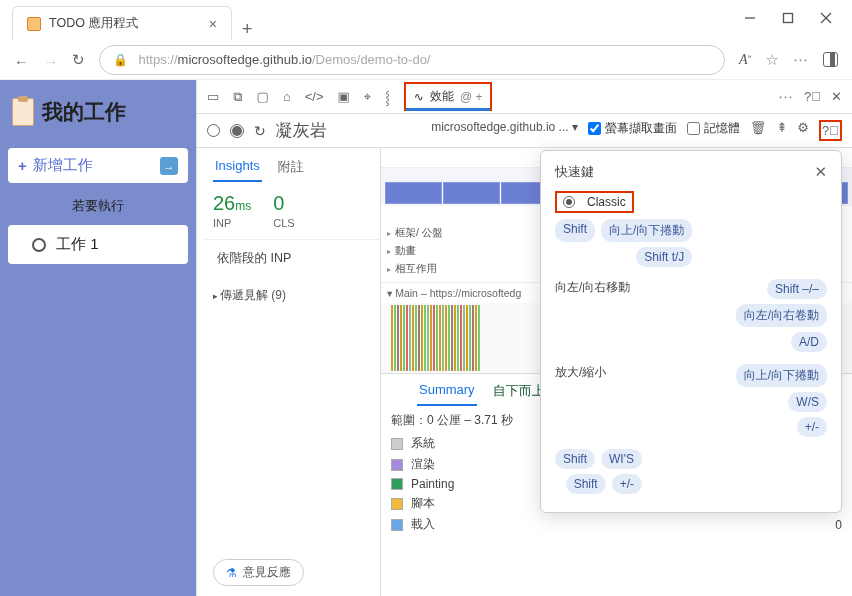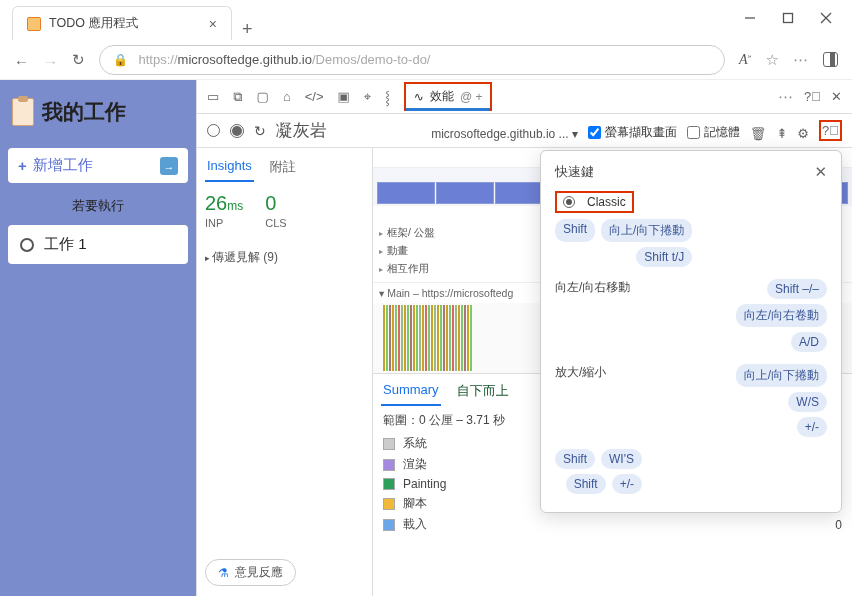--- a/index.html
+++ b/index.html
@@ -31,45 +31,45 @@
   .main { display:flex; height:calc(596px - 80px); }
   .app-sidebar { width:196px; background:#7b8ccc; color:#fff; padding:10px 8px;}
   .app-title { display:flex; align-items:center; gap:8px; padding:8px 4px;}
   .clipboard { width:22px; height:28px; background:#fbe8d3; border:1px solid #d4a574; border-radius:2px; position:relative;}
   .clipboard::before { content:""; position:absolute; top:-3px; left:5px; right:5px; height:6px; background:#d4a574; border-radius:2px;}
   .app-title h1 { font-size:21px; font-weight:600; color:#222;}
   .addtask { margin-top:14px; background:#fff; border-radius:4px; padding:8px 10px; display:flex; align-items:center; gap:6px; color:#5a6fd4; font-size:15px;}
   .addtask .plus { color:#5a6fd4; font-weight:bold;}
   .addtask .arrow { margin-left:auto; width:18px; height:18px; background:#5a9fd4; border-radius:3px; color:#fff; display:flex; align-items:center; justify-content:center; font-size:11px;}
   .hint { text-align:center; margin-top:14px; font-size:13px; color:#222;}
-  .taskitem { margin-top:10px; background:#fff; border-radius:4px; padding:10px 12px; display:flex; align-items:center; gap:10px; color:#222; font-size:15px;}
+  .taskitem { margin-top:10px; background:#fff; border-radius:4px; padding:10px 24px; display:flex; align-items:center; gap:10px; color:#222; font-size:15px;}
   .taskitem .circ { width:14px; height:14px; border:2px solid #555; border-radius:50%;}
   
   .devtools { flex:1; background:#fff; display:flex; flex-direction:column; border-left:1px solid #ddd;}
   
   
   .dt-toolbar { height:34px; display:flex; align-items:center; gap:14px; padding:0 10px; border-bottom:1px solid #ddd;}
   .dt-icon { color:#666; font-size:13px;}
   .perf-tab { display:flex; align-items:center; gap:6px; padding:4px 8px; border:2px solid #d30; position:relative;}
   .perf-tab .line { position:absolute; left:0; right:0; bottom:-2px; height:3px; background:#2a7ad4;}
   .dt-right { margin-left:auto; display:flex; align-items:center; gap:10px;}
   .helpbox { border:2px solid #d30; padding:1px;}
   
   
   .perf-bar { height:34px; display:flex; align-items:center; gap:10px; padding:0 10px; border-bottom:1px solid #ddd; font-size:12px;}
   .rec { width:13px; height:13px; border:1.5px solid #666; border-radius:50%;}
   .recdot { width:10px; height:10px; background:#666; border-radius:50%;}
   .reload { font-size:14px; color:#555;}
   .perf-title { font-size:17px; color:#555;}
   .dropdown { color:#555;}
   .chk { display:flex; align-items:center; gap:4px;}
-  .perf-right { margin-left:auto; display:flex; align-items:flex-end; gap:10px;}
-  
-  
-  .perf-body { flex:1; display:flex; overflow:hidden;}
+  .perf-right { margin-left:auto; display:flex; align-items:flex-start; gap:10px;}
+  
+  
+  .perf-body { flex:1; display:flex; overflow:hidden;padding-left:8px;}
   .insights-col { width:176px; border-right:1px solid #ddd; display:flex; flex-direction:column;}
   .ins-tabs { display:flex; gap:14px; padding:6px 8px 0; font-size:13px;}
   .ins-tab { padding:4px 2px 6px; color:#666;}
   .ins-tab.active { color:#1a73e8; border-bottom:2px solid #1a73e8; font-weight:500;}
   .metrics { padding:10px 8px; display:flex; gap:22px;}
   .metric .val { font-size:20px; color:#1e8e3e;}
   .metric .unit { font-size:12px; color:#1e8e3e;}
   .metric .name { font-size:11px; color:#666; margin-top:2px;}
   .ins-section { padding:10px 12px; border-top:1px solid #eee; font-size:12.5px; color:#444;}
   .ins-link { padding:10px 8px; font-size:12px; color:#555;}
@@ -84,21 +84,21 @@
   .tl-ruler2 { height:18px; text-align:center; font-size:10px; color:#888; padding-top:2px;}
   .track { display:flex; align-items:center; padding:2px 6px; font-size:10.5px; color:#555;}
   .track::before { content:"▸"; font-size:8px; margin-right:4px; color:#888;}
   .maintrack { border-top:1px solid #eee; margin-top:4px;}
   .maintrack .hdr { font-size:10.5px; padding:4px 6px; color:#666;}
   .flame { height:70px; background:#fafafa; padding:2px 10px; display:flex; gap:0; align-items:stretch;}
   .flame .c { width:2px; margin-right:1px;}
   
   .summary-tabs { display:flex; gap:14px; padding:4px 8px 0; border-top:1px solid #ddd; font-size:13px;}
   .sum-tab { padding:4px 2px 6px; color:#14532d;}
-  .sum-tab.active { color:#1a73e8; border-bottom:2px solid #1a73e8; font-weight:500;}
+  .sum-tab.active { color:#1a73e8; border-bottom:2px solid #1a73e8; font-weight:500;margin-left:28px;}
   .sum-body { padding:6px 10px; font-size:12px; color:#444;}
   .sum-row { display:flex; align-items:center; padding:2px 0;}
   .sw { width:12px; height:12px; margin-right:8px; border:1px solid #aaa;}
   .sum-row .name { flex:1;}
   .sum-row .val { text-align:right; width:64px;}
   .totalrow { background:#ffe9b0; margin:0 -10px; padding:2px 10px;}
   
   
   .shortcuts { position:absolute; right:10px; top:150px; width:302px; background:#fff; border:1px solid #ccc; border-radius:6px; box-shadow:0 4px 20px rgba(0,0,0,.15); padding:12px 14px; z-index:50;}
   .sc-hdr { display:flex; align-items:center; margin-bottom:10px;}
@@ -240,20 +240,21 @@
         <div class="metrics">
           <div class="metric">
             <span class="val">26</span><span class="unit">ms</span>
             <div class="name">INP</div>
           </div>
           <div class="metric">
             <span class="val">0</span>
             <div class="name">CLS</div>
           </div>
         </div>
+        <div class="ins-section">依階段的 INP</div>
         <div class="ins-link">傳遞見解  (9)</div>
         <div class="feedback">
           <span class="flask">⚗</span>
           <span>意見反應</span>
         </div>
       </div>
 
       <div class="timeline-col">
         <div class="tl-ruler">1,000 ms</div>
         <div class="overview">

